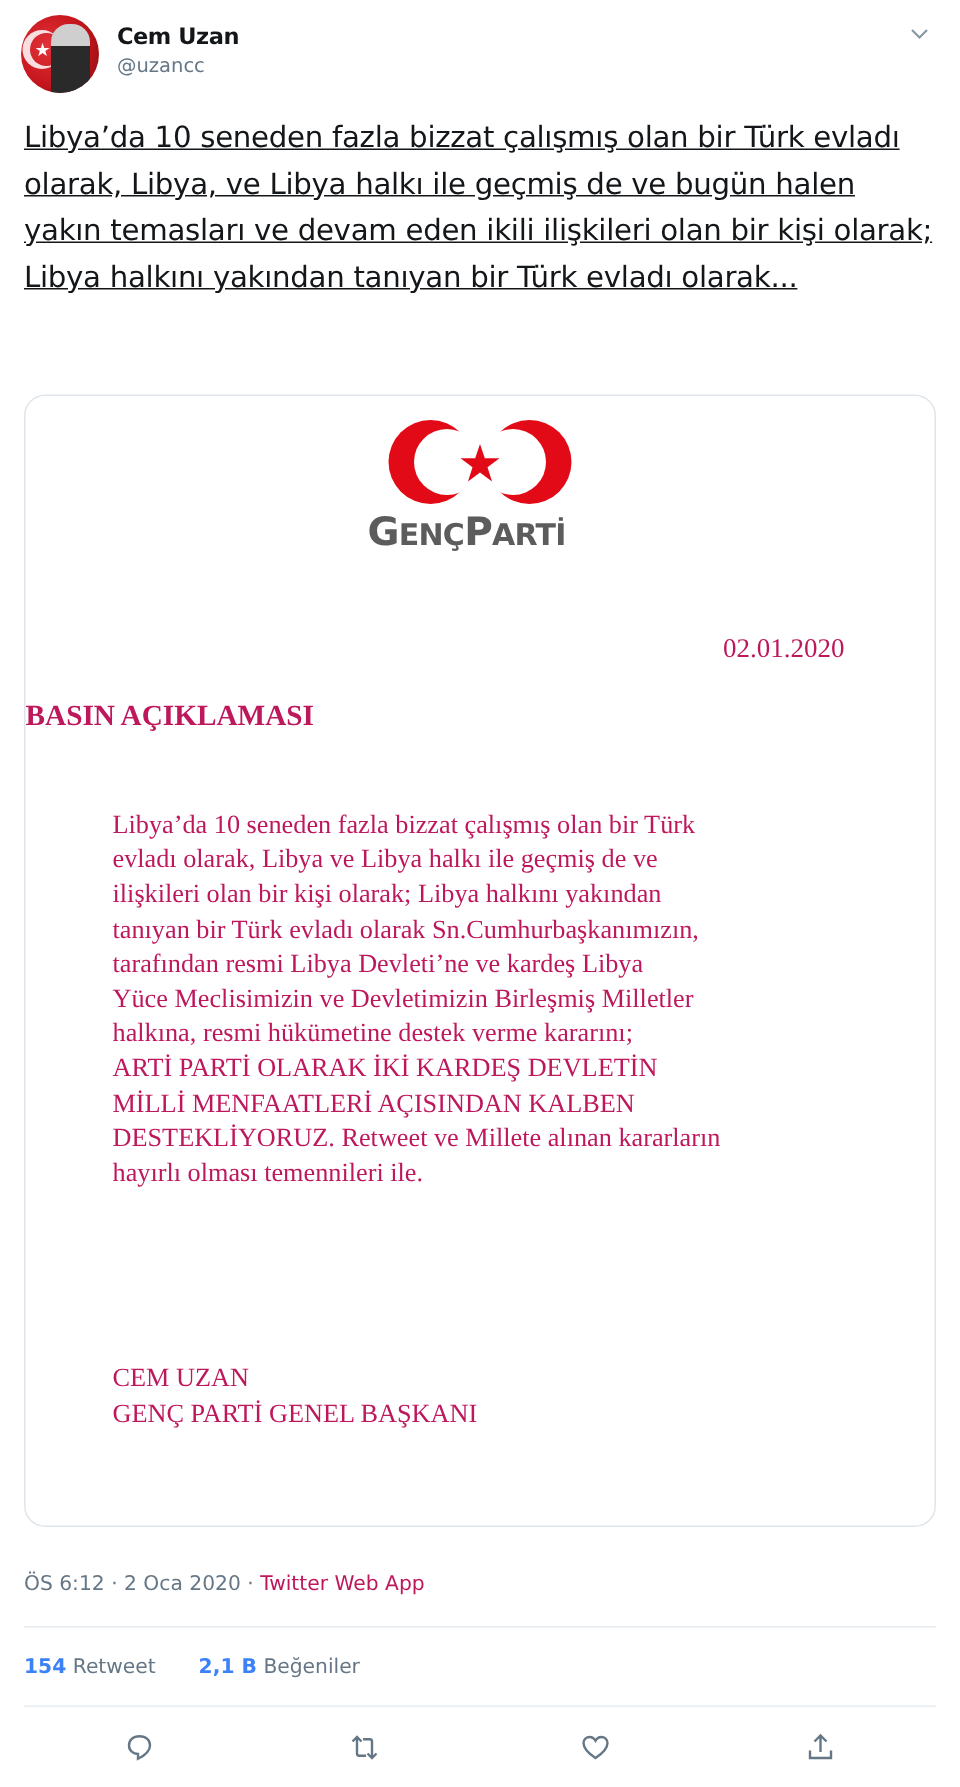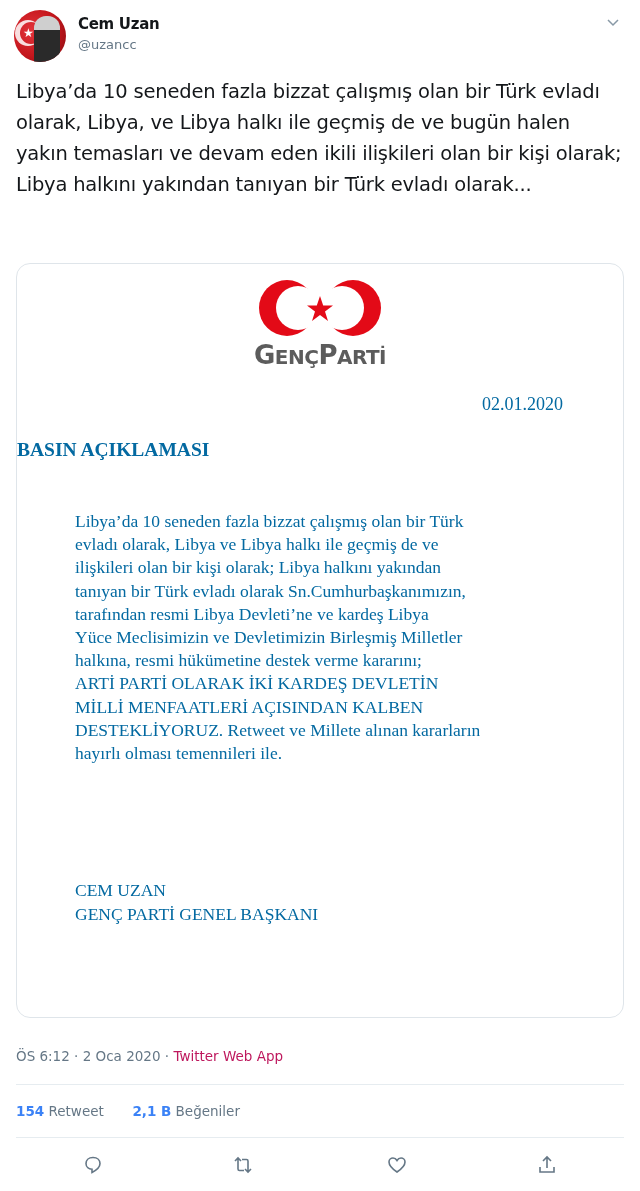--- a/index.html
+++ b/index.html
@@ -11,28 +11,28 @@
             background: radial-gradient(circle at 35% 40%, #e3333a 0%, #c4161c 55%, #7a0b0f 100%); overflow: hidden; }
   .avatar .crescent { position: absolute; left: 6px; top: 12px; width: 22px; height: 22px; border-radius: 50%;
             box-shadow: -3px 0 0 2px rgba(255,255,255,0.85); }
   .avatar .star { position: absolute; left: 9px; top: 16px; color: #fff; font-size: 12px; }
   .avatar .person { position: absolute; left: 20px; top: 6px; width: 26px; height: 48px;
             background: linear-gradient(#cfcfcf 0 30%, #2a2a2a 30% 100%); border-radius: 12px 12px 0 0; }
   .name { position: absolute; left: 78px; top: 15px; font-size: 15px; font-weight: bold; color: #14171a; letter-spacing: -0.3px; }
   .handle { position: absolute; left: 78px; top: 37px; font-size: 13px; color: #657786; }
   .caret { position: absolute; left: 606px; top: 16px; width: 14px; height: 14px; }
 
-  .tweet-text { position: absolute; left: 16px; top: 76px; width: 610px; font-size: 19.5px; line-height: 31px; color: #14171a; letter-spacing: -0.2px; }
+  .tweet-text { position: absolute; left: 16px; top: 76px; width: 610px; font-size: 19.5px; line-height: 31px; color: #14171a; letter-spacing: -0.2px; text-decoration: underline; }
 
   .card { position: absolute; left: 16px; top: 263px; width: 608px; height: 755px; border: 1px solid #dfe5ea; border-radius: 14px; background: #fff; overflow: hidden; }
   .logo { position: absolute; left: 228px; top: 12px; width: 150px; height: 95px; }
-  .logo-text { position: absolute; left: 0; top: 64px; width: 150px; text-align: center; font-family: "DejaVu Sans", sans-serif;
+  .logo-text { position: absolute; left: 0; top: 64px; width: 150px; font-family: "DejaVu Sans", sans-serif;
             font-weight: bold; font-size: 26px; color: #5c5c5c; letter-spacing: -0.5px; }
   .logo-text .small { font-size: 20px; }
-  .doc { font-family: "Liberation Serif", "DejaVu Serif", serif; color: #0369a1; }
+  .doc { font-family: "Liberation Serif", "DejaVu Serif", serif; color: #be185d; margin-top: 28px; }
   .doc-date { position: absolute; right: 60px; top: 130px; font-size: 18px; }
   .doc-title { position: absolute; left: 0; width: 606px; top: 175px; text-align: left; font-size: 19.5px; font-weight: bold; }
   .doc-body { position: absolute; left: 58px; top: 246px; width: 500px; font-size: 17.5px; line-height: 23.2px; }
   .doc-body .line { display: block; white-space: nowrap; }
   .doc-sign { position: absolute; left: 58px; top: 614px; font-size: 17.5px; line-height: 24px; }
 
   .meta { position: absolute; left: 16px; top: 1048px; font-size: 13.5px; color: #657786; }
   .meta .source { color: #be185d; }
   .divider { position: absolute; left: 16px; width: 608px; height: 1px; background: #e6ecf0; }
   .stats { position: absolute; left: 16px; top: 1103px; font-size: 13.5px; color: #657786; }

